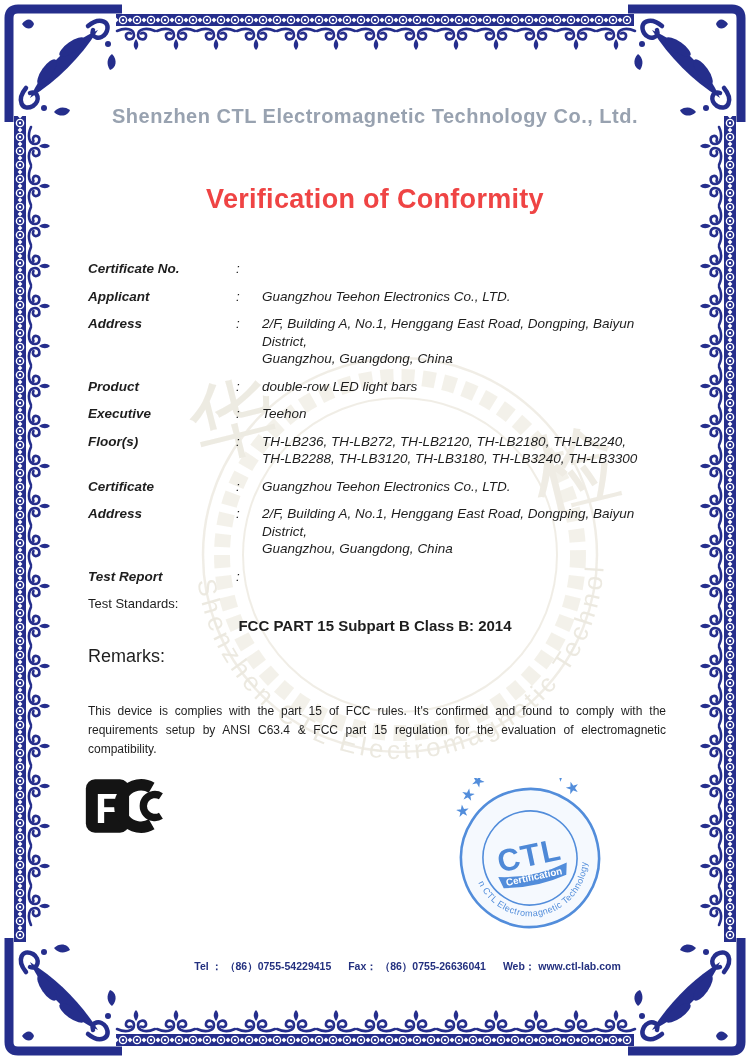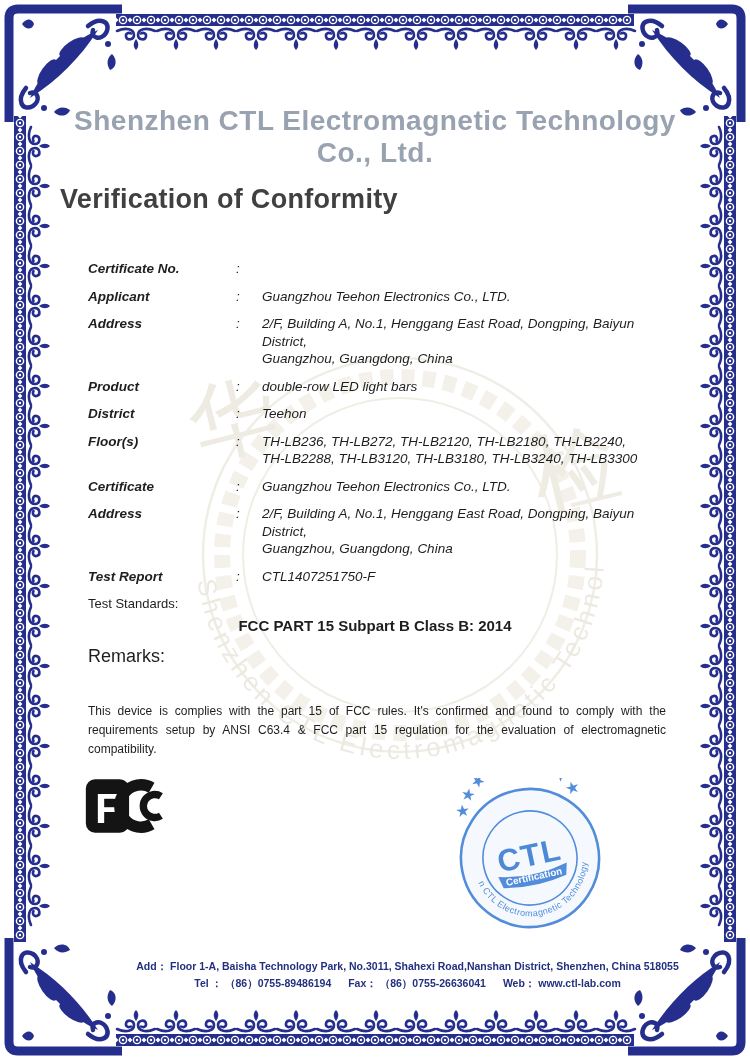--- a/index.html
+++ b/index.html
@@ -5,25 +5,25 @@
   html,body{margin:0;padding:0;background:#e8e8e8;}
   .certificate{
     position:relative;width:750px;height:1060px;background:#ffffff;
     font-family:"Liberation Sans",sans-serif;color:#1e1e1e;overflow:hidden;
     margin:0 auto;
   }
   svg{display:block;}
   .border-svg,.watermark-svg{position:absolute;left:0;top:0;width:750px;height:1060px;pointer-events:none;}
   .company{
     position:absolute;left:60px;right:60px;top:105px;text-align:center;
-    font-size:28px;font-weight:bold;color:#98a2b0;letter-spacing:.5px;
+    font-size:20px;font-weight:bold;color:#98a2b0;letter-spacing:.5px;
   }
   .title{
-    position:absolute;left:60px;right:60px;top:184px;text-align:left;
-    font-size:27px;font-weight:bold;color:#404040;letter-spacing:.3px;
+    position:absolute;left:60px;right:60px;top:184px;text-align:center;
+    font-size:27px;font-weight:bold;color:#ef4444;letter-spacing:.3px;
   }
   .fields{position:absolute;left:88px;top:260px;width:582px;}
   .frow{display:flex;align-items:flex-start;margin-bottom:10px;line-height:17.5px;font-size:13.5px;font-style:italic;}
   .flabel{width:148px;font-weight:bold;flex:0 0 148px;}
   .fcolon{width:26px;flex:0 0 26px;}
   .fvalue{flex:1;white-space:pre-line;}
   .std-label{position:absolute;left:88px;top:596px;font-size:13px;}
   .std-value{position:absolute;left:60px;right:60px;top:617px;text-align:center;font-size:15px;font-weight:bold;}
   .remarks-label{position:absolute;left:88px;top:646px;font-size:18px;}
   .remarks-text{position:absolute;left:88px;top:702px;width:578px;font-size:12px;line-height:19px;text-align:justify;}
@@ -367,21 +367,21 @@
       <span class="fcolon">:</span>
       <span class="fvalue">2/F, Building A, No.1, Henggang East Road, Dongping, Baiyun District,
 Guangzhou, Guangdong, China</span>
     </div>
     <div class="frow">
       <span class="flabel">Product</span>
       <span class="fcolon">:</span>
       <span class="fvalue">double-row LED light bars</span>
     </div>
     <div class="frow">
-      <span class="flabel">District</span>
+      <span class="flabel">Executive</span>
       <span class="fcolon">:</span>
       <span class="fvalue">Teehon</span>
     </div>
     <div class="frow">
       <span class="flabel">Floor(s)</span>
       <span class="fcolon">:</span>
       <span class="fvalue">TH-LB236, TH-LB272, TH-LB2120, TH-LB2180, TH-LB2240,
 TH-LB2288, TH-LB3120, TH-LB3180, TH-LB3240, TH-LB3300</span>
     </div>
     <div class="frow">
@@ -391,21 +391,20 @@
     </div>
     <div class="frow">
       <span class="flabel">Address</span>
       <span class="fcolon">:</span>
       <span class="fvalue">2/F, Building A, No.1, Henggang East Road, Dongping, Baiyun District,
 Guangzhou, Guangdong, China</span>
     </div>
     <div class="frow">
       <span class="flabel">Test Report</span>
       <span class="fcolon">:</span>
-      <span class="fvalue">CTL1407251750-F</span>
     </div>
   </div>
 
   <div class="std-label">Test Standards:</div>
   <div class="std-value">FCC PART 15 Subpart B Class B: 2014</div>
   <div class="remarks-label">Remarks:</div>
   <div class="remarks-text">This device is complies with the part 15 of FCC rules. It's confirmed and found to comply with the requirements setup by ANSI C63.4 &amp; FCC part 15 regulation for the evaluation of electromagnetic compatibility.</div>
 
   <div class="fcc-wrap">
     <svg width="92" height="72" viewBox="0 0 100 78">
@@ -432,26 +431,22 @@
         </text>
         <text x="80" y="88" font-size="31" font-weight="bold" fill="#3f7fd4" text-anchor="middle" letter-spacing="1.5" font-family="Liberation Sans, sans-serif">CTL</text>
         <path d="M45 92 Q80 101 115 92 L112 104 Q80 111 48 104 Z" fill="#4484d8"></path>
         <text x="80" y="102.5" font-size="9.8" font-weight="bold" fill="#ffffff" text-anchor="middle">Certification</text>
       </g>
     </svg>
   </div>
 
   <div class="footer">
     <div>
-      <span>Add：</span>
-      <span>Floor 1-A, Baisha Technology Park, No.3011, Shahexi Road,Nanshan District, Shenzhen, China 518055</span>
-    </div>
-    <div>
       <span>Tel ：</span>
-      <span>（86）0755-89486194</span>
+      <span>（86）0755-54229415</span>
       <span class="gap">Fax：</span>
       <span>（86）0755-26636041</span>
       <span class="gap">Web：</span>
       <span>www.ctl-lab.com</span>
     </div>
   </div>
 
 </div>
 
 </body></html>

